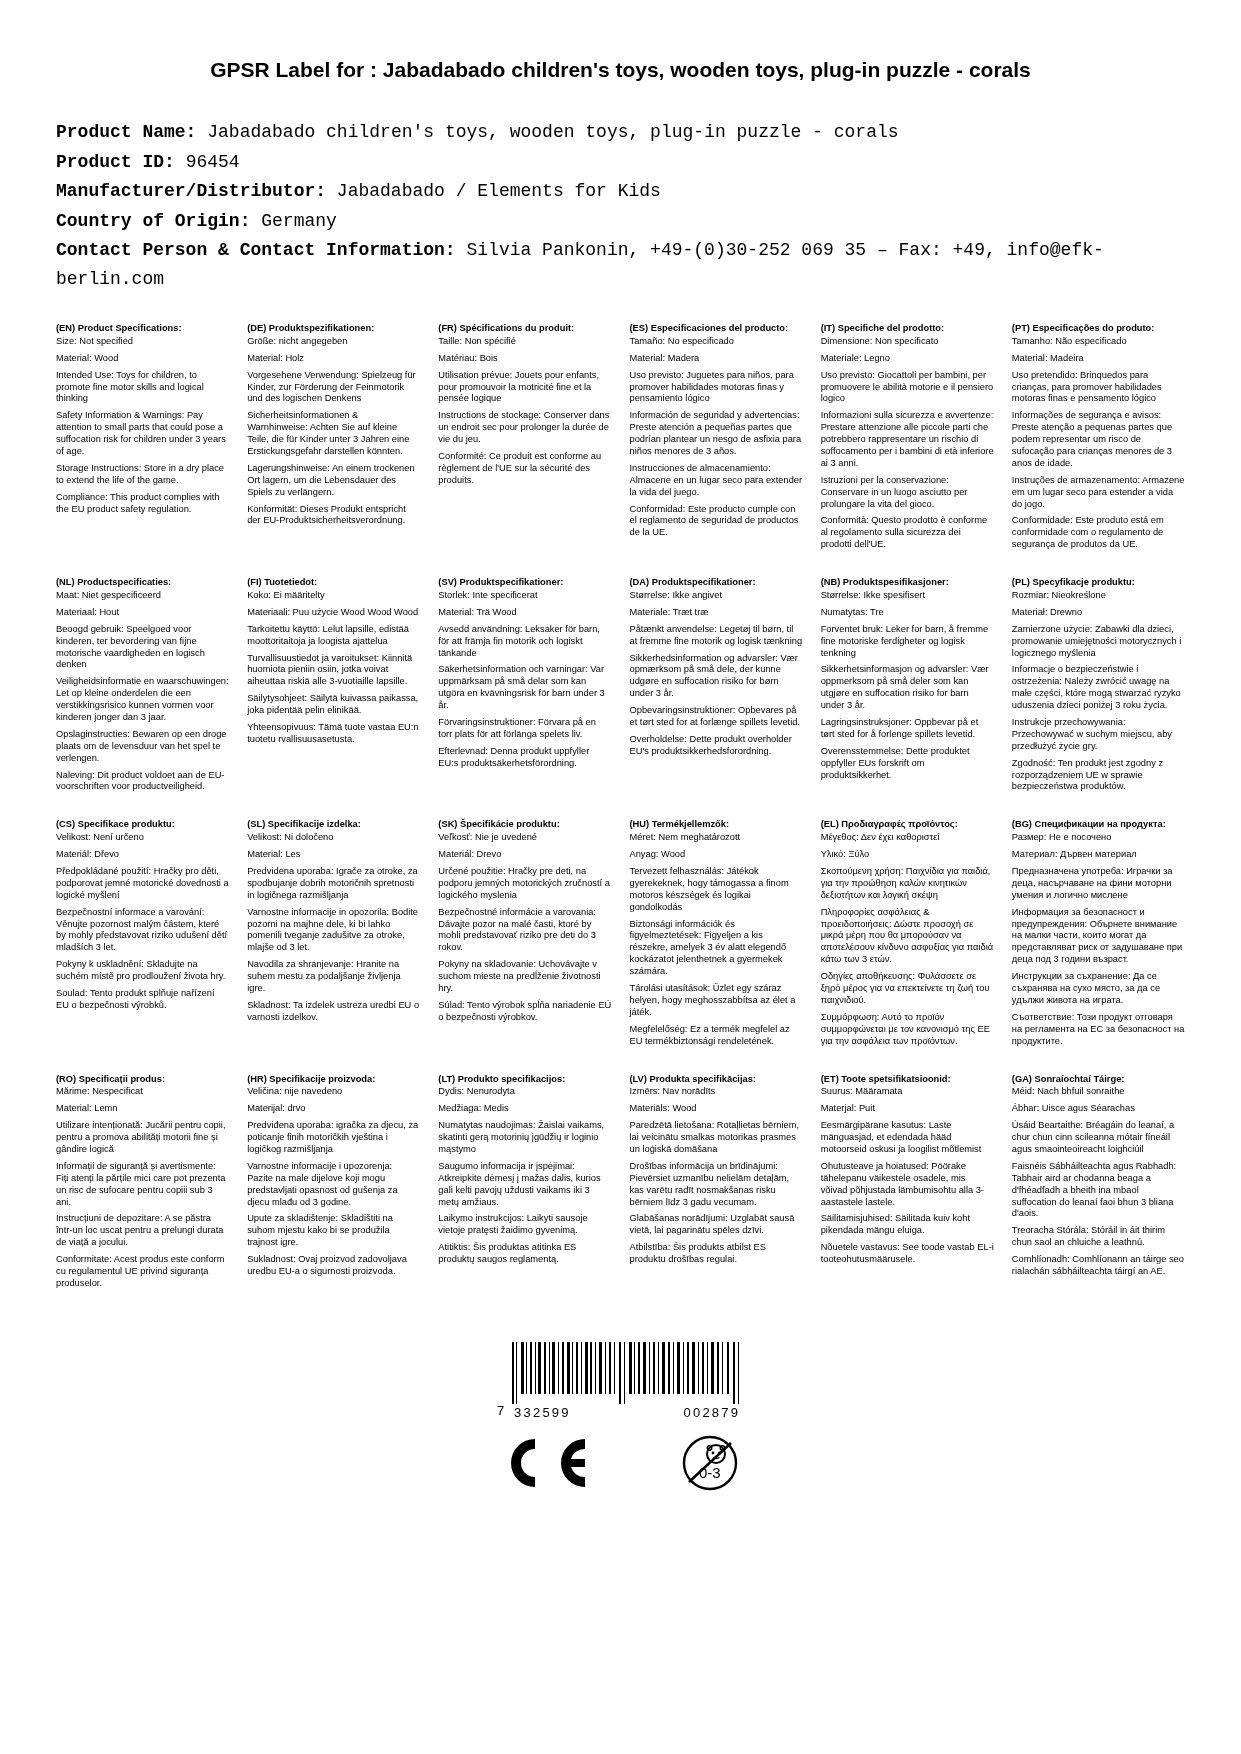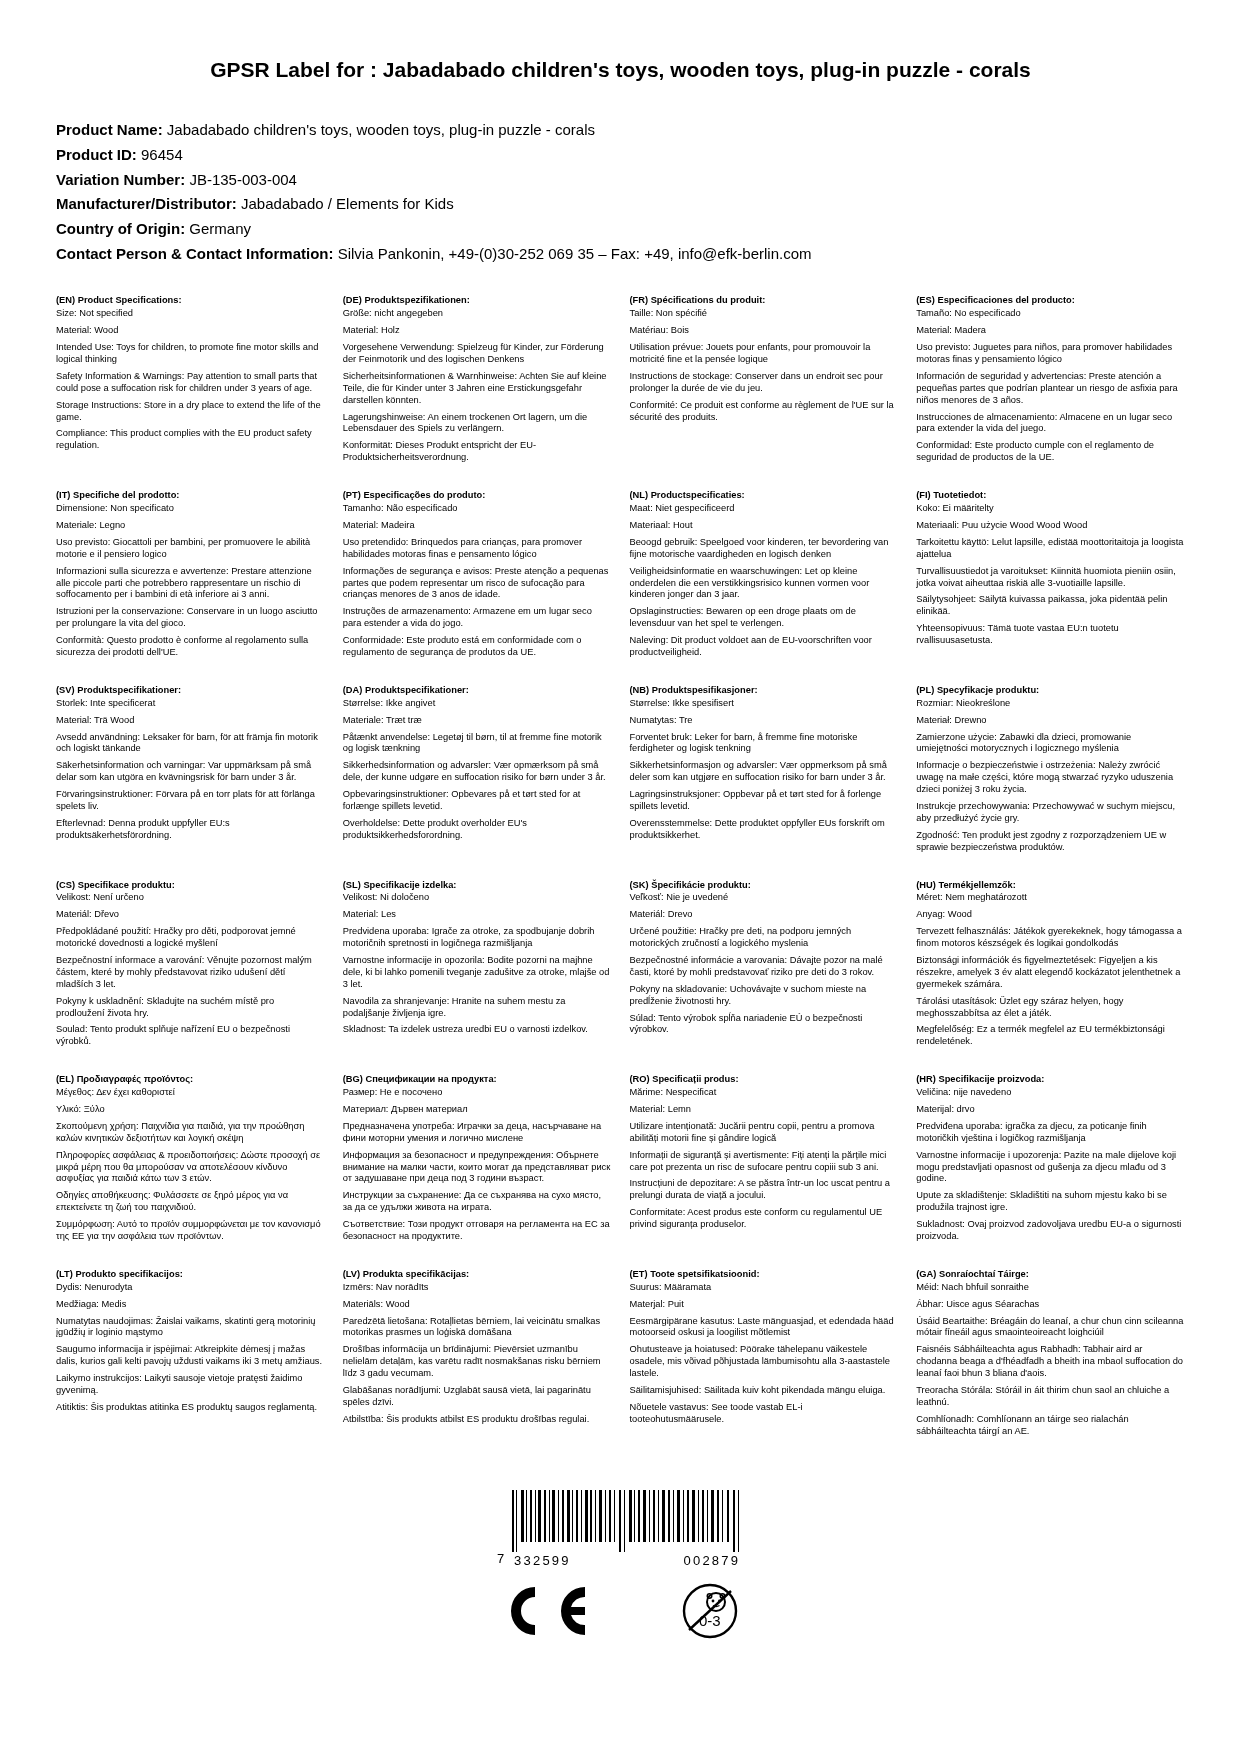--- a/index.html
+++ b/index.html
@@ -24,35 +24,36 @@
   }
   .doc-title {
     font-size: 21px;
     font-weight: bold;
     text-align: center;
     line-height: 1.35;
     margin: 8px 90px 34px 90px;
   }
   .meta {
     margin: 0 0 30px 0;
-    font-size: 15px;
+    font-size: 18px;
     line-height: 1.58;
+    font-family: Liberation Mono, monospace;
   }
   .meta-row {
     margin-bottom: 1px;
   }
   .meta-label {
     font-weight: bold;
   }
   .meta-value {
     font-weight: normal;
   }
   .grid {
     display: grid;
-    grid-template-columns: repeat(4, 1fr);
+    grid-template-columns: repeat(6, 1fr);
     column-gap: 18px;
     row-gap: 0;
   }
   .cell {
     font-size: 9.3px;
     line-height: 1.28;
     padding-bottom: 26px;
     break-inside: avoid;
   }
   .cell-title {
@@ -115,24 +116,20 @@
   <div class="doc-title">GPSR Label for : Jabadabado children's toys, wooden toys, plug-in puzzle - corals</div>
 
   <div class="meta">
     <div class="meta-row">
       <span class="meta-label">Product Name:</span>
       <span class="meta-value">Jabadabado children's toys, wooden toys, plug-in puzzle - corals</span>
     </div>
     <div class="meta-row">
       <span class="meta-label">Product ID:</span>
       <span class="meta-value">96454</span>
-    </div>
-    <div class="meta-row">
-      <span class="meta-label">Variation Number:</span>
-      <span class="meta-value">JB-135-003-004</span>
     </div>
     <div class="meta-row">
       <span class="meta-label">Manufacturer/Distributor:</span>
       <span class="meta-value">Jabadabado / Elements for Kids</span>
     </div>
     <div class="meta-row">
       <span class="meta-label">Country of Origin:</span>
       <span class="meta-value">Germany</span>
     </div>
     <div class="meta-row">

